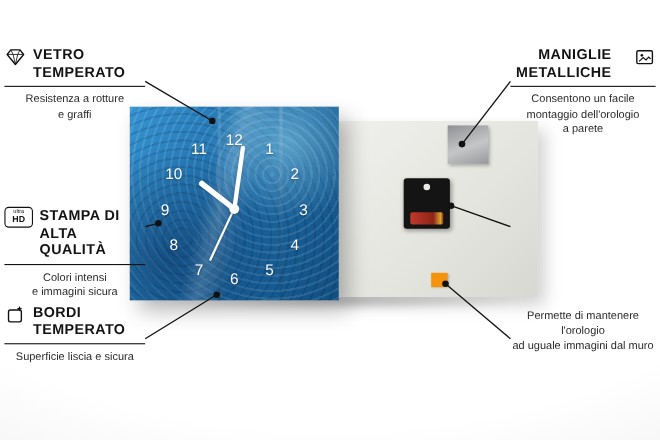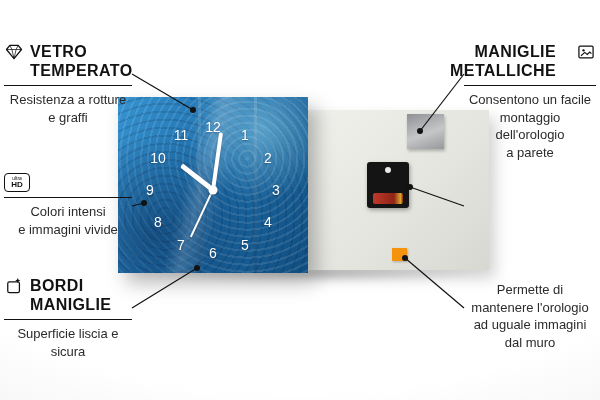--- a/index.html
+++ b/index.html
@@ -10,27 +10,27 @@
   }
   
   .callout{position:absolute;width:128px;}
   .callout .head{
     display:flex;align-items:flex-start;gap:6px;
     padding-bottom:5px;border-bottom:1.4px solid #121212;
   }
   .callout.right-side{width:132px;}
   .callout.right-side .head{justify-content:flex-end;gap:20px;}
   .callout .title{
-    font-size:16px;font-weight:bold;color:#121212;letter-spacing:.4px;
+    font-size:13px;font-weight:bold;color:#121212;letter-spacing:.4px;
     line-height:1.2;white-space:pre-line;
   }
   .callout.right-side .title{text-align:right;}
   .callout .icon{flex:0 0 auto;display:inline-flex;align-items:center;justify-content:center;}
   .callout .desc{
-    margin-top:5px;font-size:13px;color:#2b2b2b;line-height:1.35;
+    margin-top:5px;font-size:10px;color:#2b2b2b;line-height:1.35;
     text-align:center;white-space:pre-line;
   }
   
   .uhd{
     width:26px;height:19px;border:1.5px solid #111;border-radius:4px;
     display:flex;flex-direction:column;align-items:center;justify-content:center;
     line-height:1;box-sizing:border-box;
   }
   .uhd .t{font-size:5px;color:#111;}
   .uhd .b{font-size:8px;font-weight:bold;color:#111;}
@@ -167,41 +167,43 @@
             <path d="M3 9h18M9.5 9 12 20 14.5 9M7 4l2.5 5M17 4l-2.5 5" stroke="#111" stroke-width="0.9" fill="none"></path>
           </svg>
       </span>
       <span class="title">VETRO
 TEMPERATO</span>
     </div>
     <div class="desc">Resistenza a rotture
 e graffi</div>
   </div>
 
-  <div class="callout" style="left:4px;top:173px">
+  <div class="callout" style="left:4px;top:188px">
     <div class="head">
       <span class="icon uhd">
         <span class="t">ultra</span>
         <span class="b">HD</span>
       </span>
+      <span class="title">STAMPA DI
+ALTA QUALITÀ</span>
     </div>
     <div class="desc">Colori intensi
-e immagini vivide</div>
+e immagini sicura</div>
   </div>
 
   <div class="callout" style="left:4px;top:276px">
     <div class="head">
       <span class="icon">
         <svg viewBox="0 0 24 24" width="20" height="20">
             <rect x="4.5" y="7" width="14" height="13" rx="2" fill="none" stroke="#111" stroke-width="1.5"></rect>
             <path d="M16.5 2.5l.9 2.1 2.1.9-2.1.9-.9 2.1-.9-2.1-2.1-.9 2.1-.9z" fill="#111"></path>
           </svg>
       </span>
       <span class="title">BORDI
-MANIGLIE</span>
+TEMPERATO</span>
     </div>
     <div class="desc">Superficie liscia e sicura</div>
   </div>
 
   <div class="callout right-side" style="right:4px;top:42px">
     <div class="head">
       <span class="title">MANIGLIE
 METALLICHE</span>
       <span class="icon">
         <svg viewBox="0 0 24 24" width="20" height="20">

